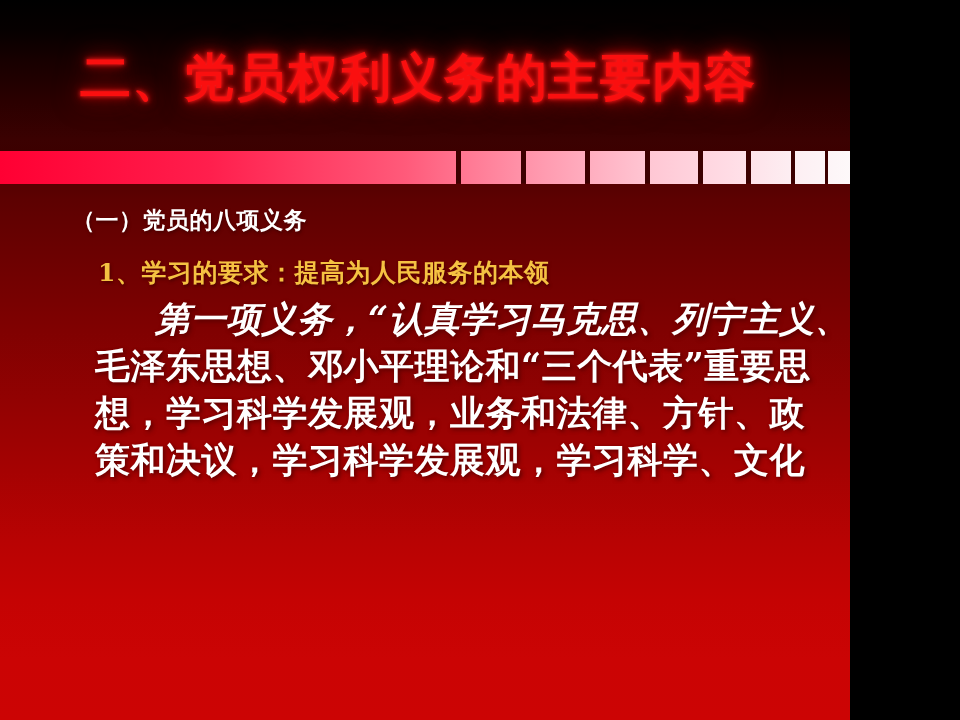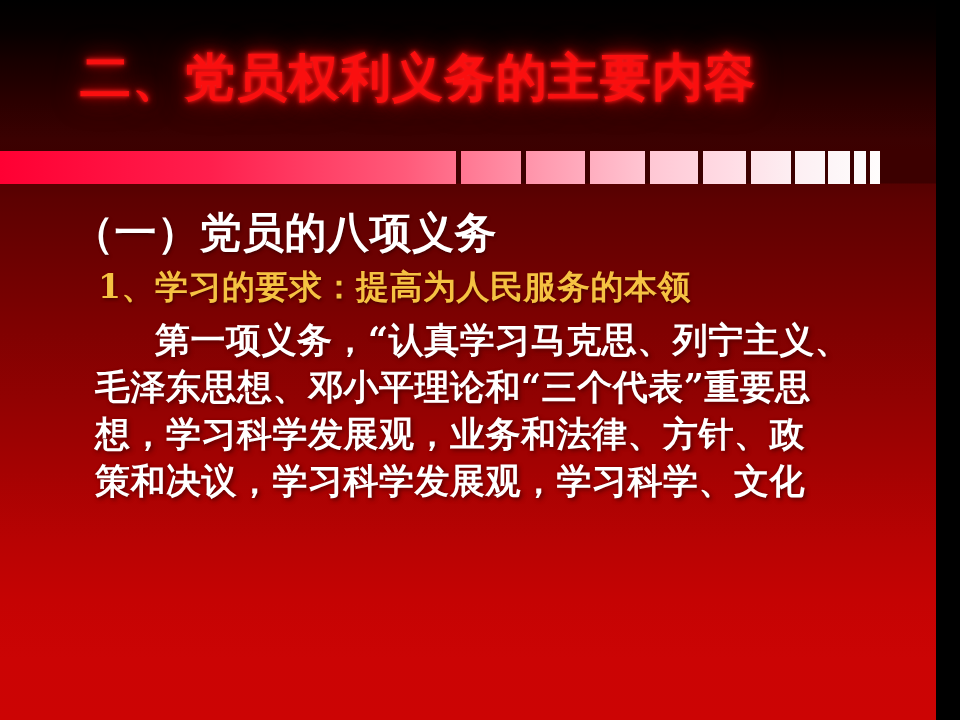--- a/index.html
+++ b/index.html
@@ -2,21 +2,21 @@
 <html><head>
 <meta charset="utf-8">
 <style>
   html, body {
     margin: 0;
     padding: 0;
     background: #000;
   }
   #slide {
     position: relative;
-    width: 936px;
+    width: 850px;
     height: 720px;
     overflow: hidden;
     font-family: "DejaVu Serif", "Liberation Serif", serif;
     
     background:
       linear-gradient(to bottom,
         #000000 0px,
         #060000 30px,
         #170000 60px,
         #2a0000 100px,
@@ -92,51 +92,51 @@
   .gap-w { width: 4px; background: transparent; background-image: none; }
 
   
   .content {
     position: absolute;
     left: 0;
     top: 205px;
     width: 960px;
   }
   .h-one {
-    margin: 0 0 4px 72px;
-    font-size: 42px;
+    margin: 0 0 20px 72px;
+    font-size: 23px;
     font-weight: bold;
     color: #ffffff;
     letter-spacing: 0.5px;
     text-shadow: 1px 2px 3px rgba(60,0,0,0.75);
     white-space: nowrap;
   }
   .h-two {
     margin: 0 0 6px 98px;
-    font-size: 33px;
+    font-size: 25px;
     font-weight: bold;
     color: #f5c242;
     letter-spacing: 0.5px;
     text-shadow: 1px 2px 3px rgba(70,0,0,0.8);
     white-space: nowrap;
   }
   .para {
     margin: 0;
     padding: 0 34px 0 95px;
   }
   .para .pline {
     font-size: 35px;
     font-weight: bold;
     color: #ffffff;
     line-height: 47px;
     letter-spacing: 0.5px;
     text-shadow: 2px 2px 4px rgba(80,0,0,0.85), 0 0 2px rgba(120,10,10,0.6);
     white-space: nowrap;
   }
-  .para .pline.indent { text-indent: 60px; }
+  .para .pline.indent { text-indent: 60px; font-style: italic; }
   .para .pline .ul {
     text-decoration-thickness: 2px;
     text-underline-offset: 6px;
   }
 </style>
 </head>
 <body>
 
 <div id="slide">
 

